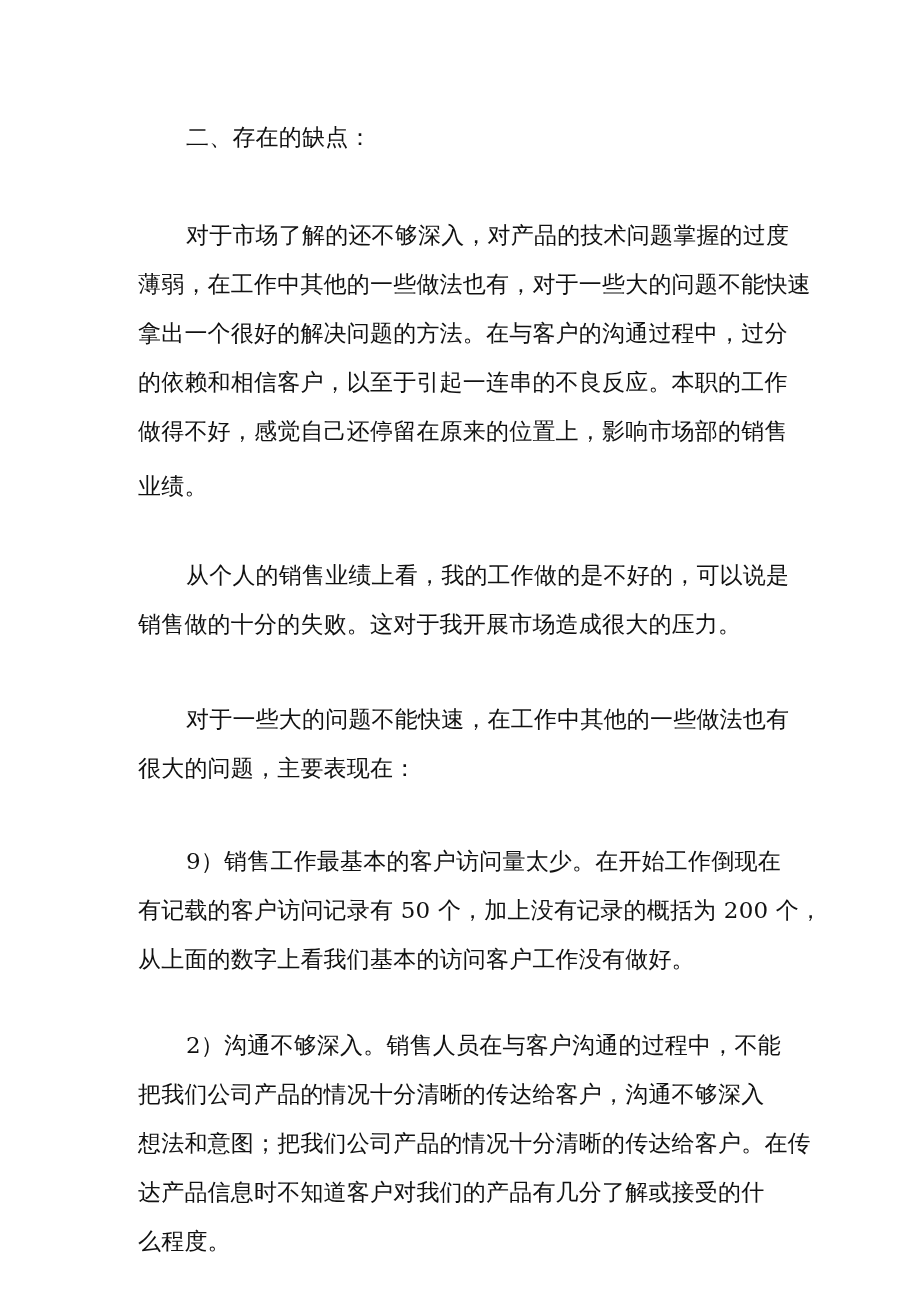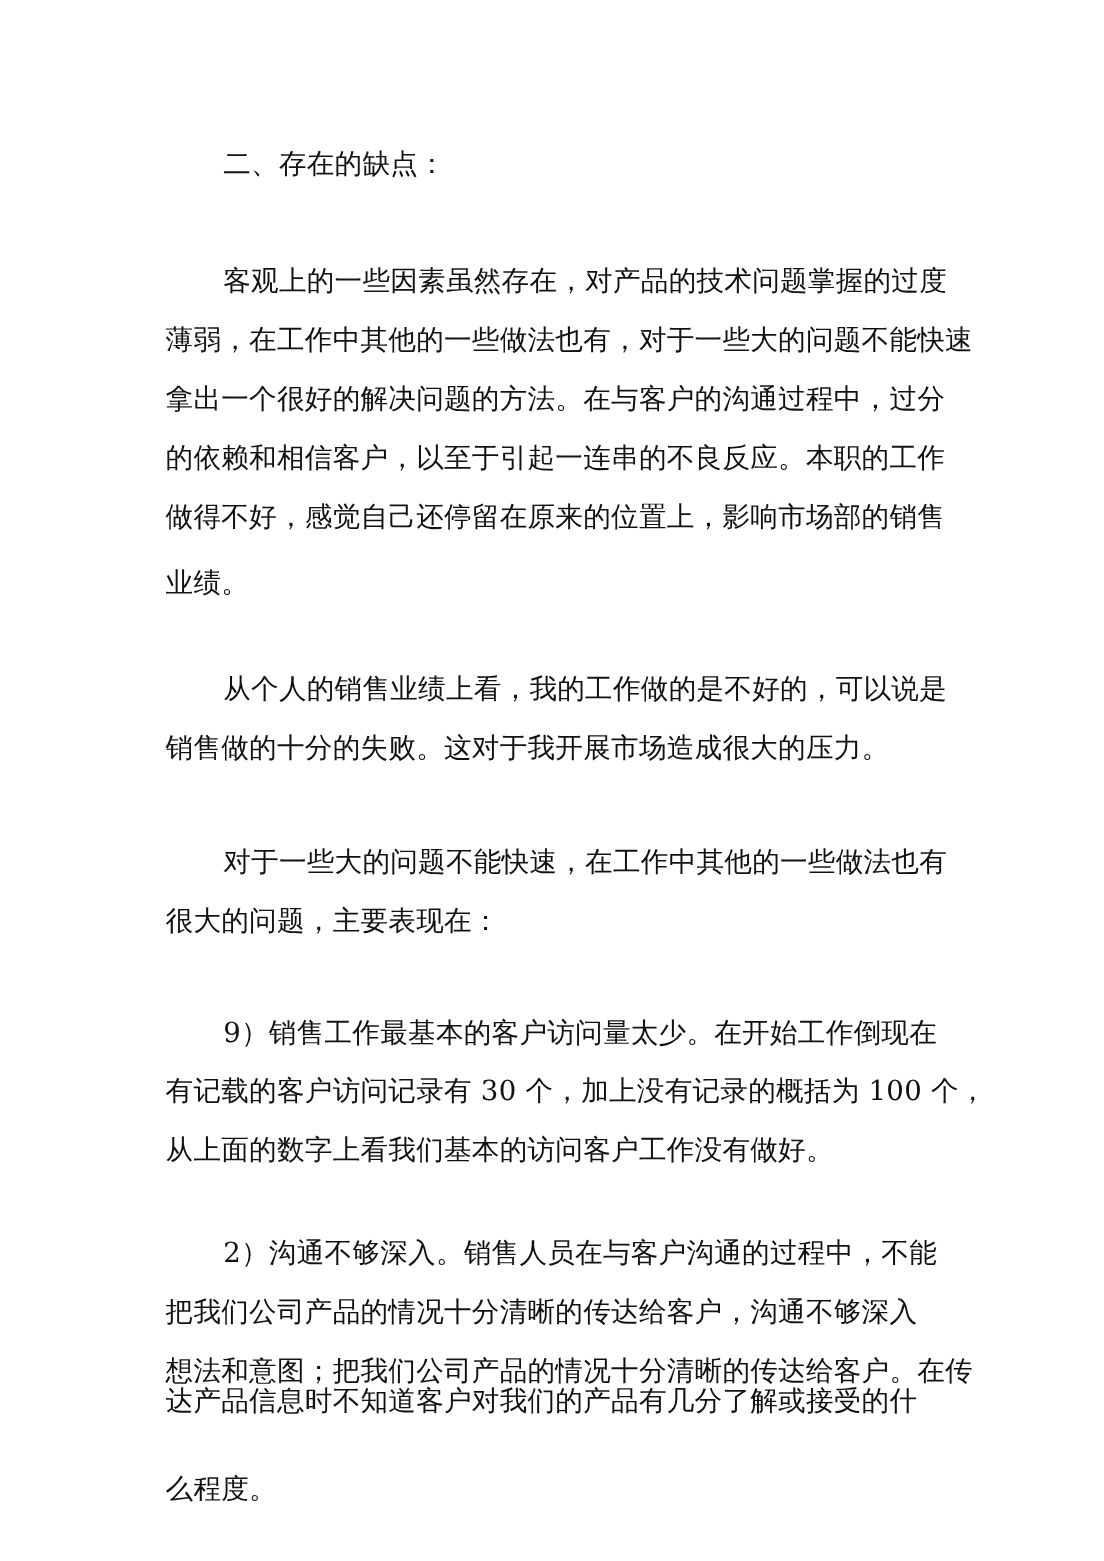--- a/index.html
+++ b/index.html
@@ -17,45 +17,45 @@
   .indent { left: 186px; }
 </style>
 </head>
 <body>
 
 <div class="page">
 
   <div class="line indent" style="top:122px">二、存在的缺点：</div>
 
   <div>
-    <div class="line indent" style="top:220px">客观上的一些因素虽然存在，对产品的技术问题掌握的过度</div>
+    <div class="line indent" style="top:220px">对于市场了解的还不够深入，对产品的技术问题掌握的过度</div>
     <div class="line" style="top:269px">薄弱，在工作中其他的一些做法也有，对于一些大的问题不能快速</div>
     <div class="line" style="top:318px">拿出一个很好的解决问题的方法。在与客户的沟通过程中，过分</div>
     <div class="line" style="top:367px">的依赖和相信客户，以至于引起一连串的不良反应。本职的工作</div>
     <div class="line" style="top:416px">做得不好，感觉自己还停留在原来的位置上，影响市场部的销售</div>
     <div class="line" style="top:471px">业绩。</div>
   </div>
 
   <div>
     <div class="line indent" style="top:560px">从个人的销售业绩上看，我的工作做的是不好的，可以说是</div>
     <div class="line" style="top:609px">销售做的十分的失败。这对于我开展市场造成很大的压力。</div>
   </div>
 
   <div>
     <div class="line indent" style="top:704px">对于一些大的问题不能快速，在工作中其他的一些做法也有</div>
     <div class="line" style="top:753px">很大的问题，主要表现在：</div>
   </div>
 
   <div>
     <div class="line indent" style="top:846px">9）销售工作最基本的客户访问量太少。在开始工作倒现在</div>
-    <div class="line" style="top:895px">有记载的客户访问记录有 30 个，加上没有记录的概括为 100 个，</div>
+    <div class="line" style="top:895px">有记载的客户访问记录有 50 个，加上没有记录的概括为 200 个，</div>
     <div class="line" style="top:944px">从上面的数字上看我们基本的访问客户工作没有做好。</div>
   </div>
 
   <div>
     <div class="line indent" style="top:1030px">2）沟通不够深入。销售人员在与客户沟通的过程中，不能</div>
     <div class="line" style="top:1079px">把我们公司产品的情况十分清晰的传达给客户，沟通不够深入</div>
     <div class="line" style="top:1128px">想法和意图；把我们公司产品的情况十分清晰的传达给客户。在传</div>
-    <div class="line" style="top:1153px">达产品信息时不知道客户对我们的产品有几分了解或接受的什</div>
+    <div class="line" style="top:1177px">达产品信息时不知道客户对我们的产品有几分了解或接受的什</div>
     <div class="line" style="top:1226px">么程度。</div>
   </div>
 
 </div>
 
 </body></html>

